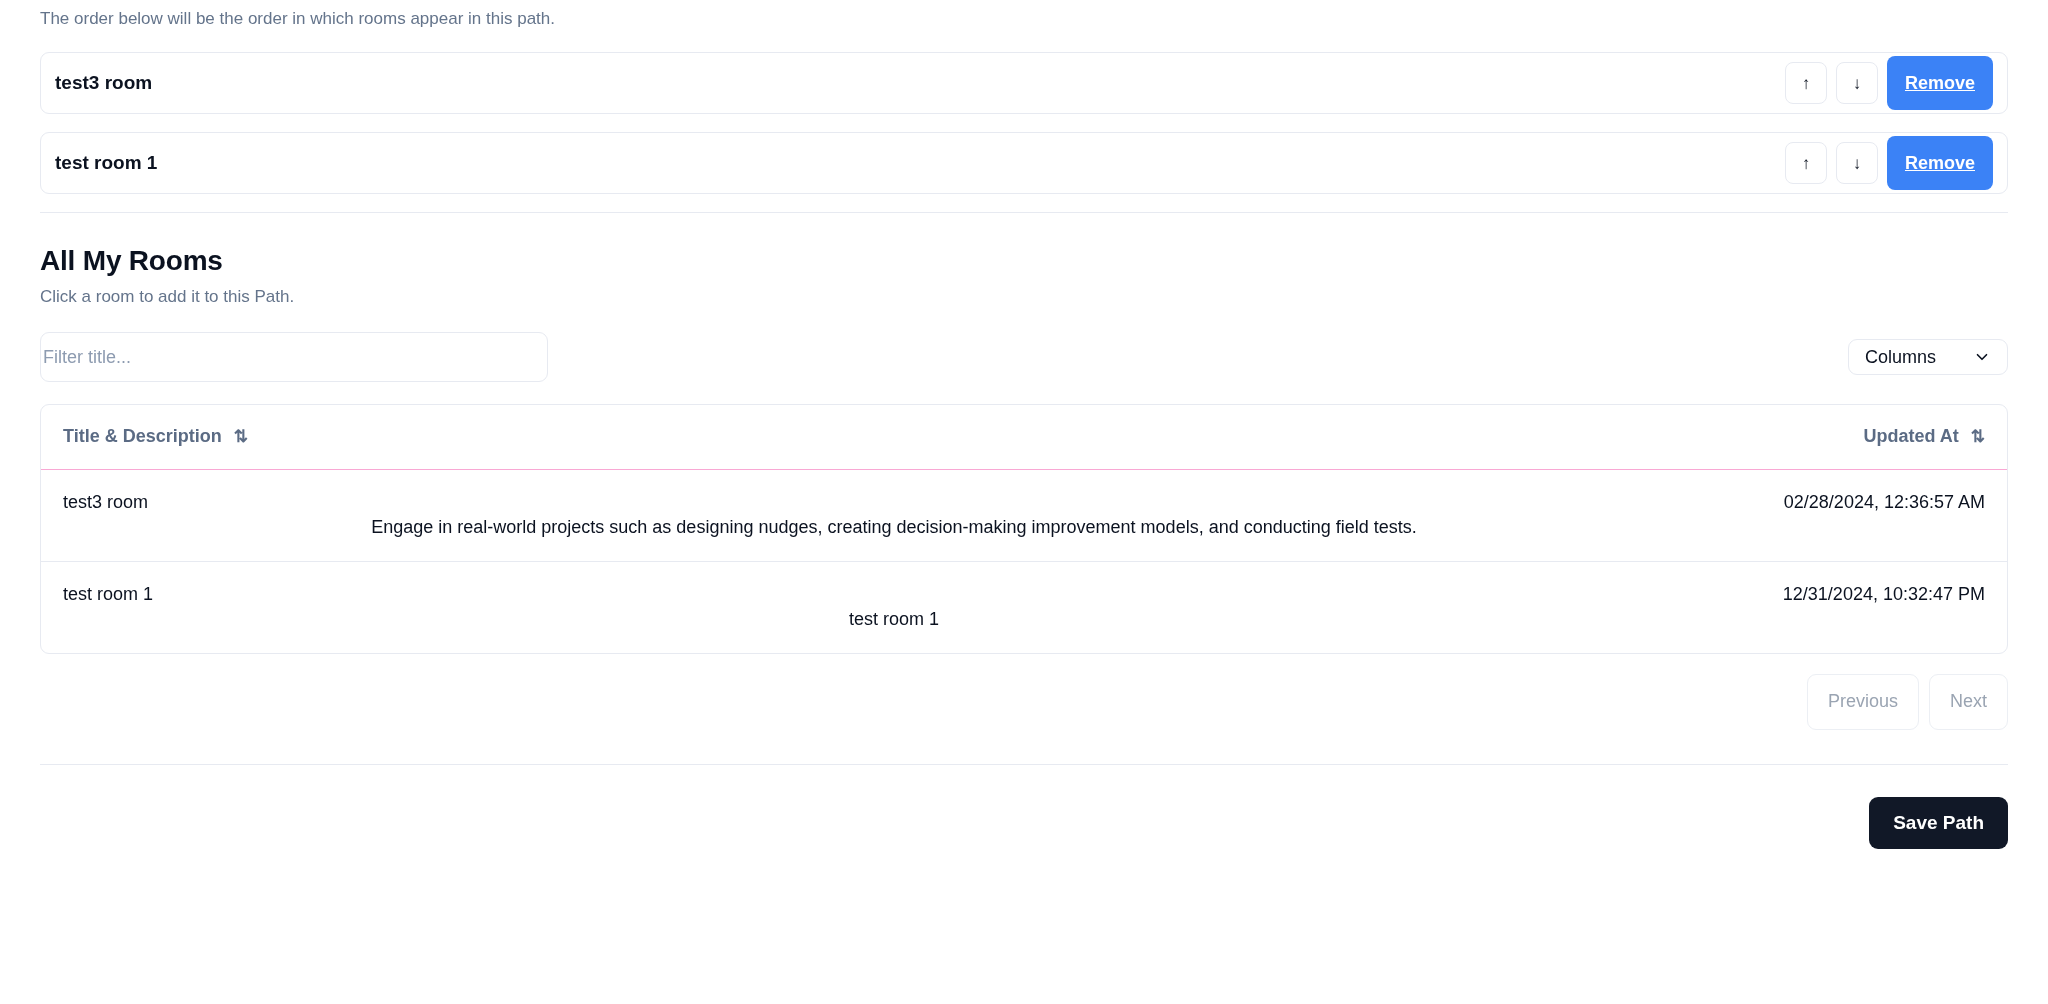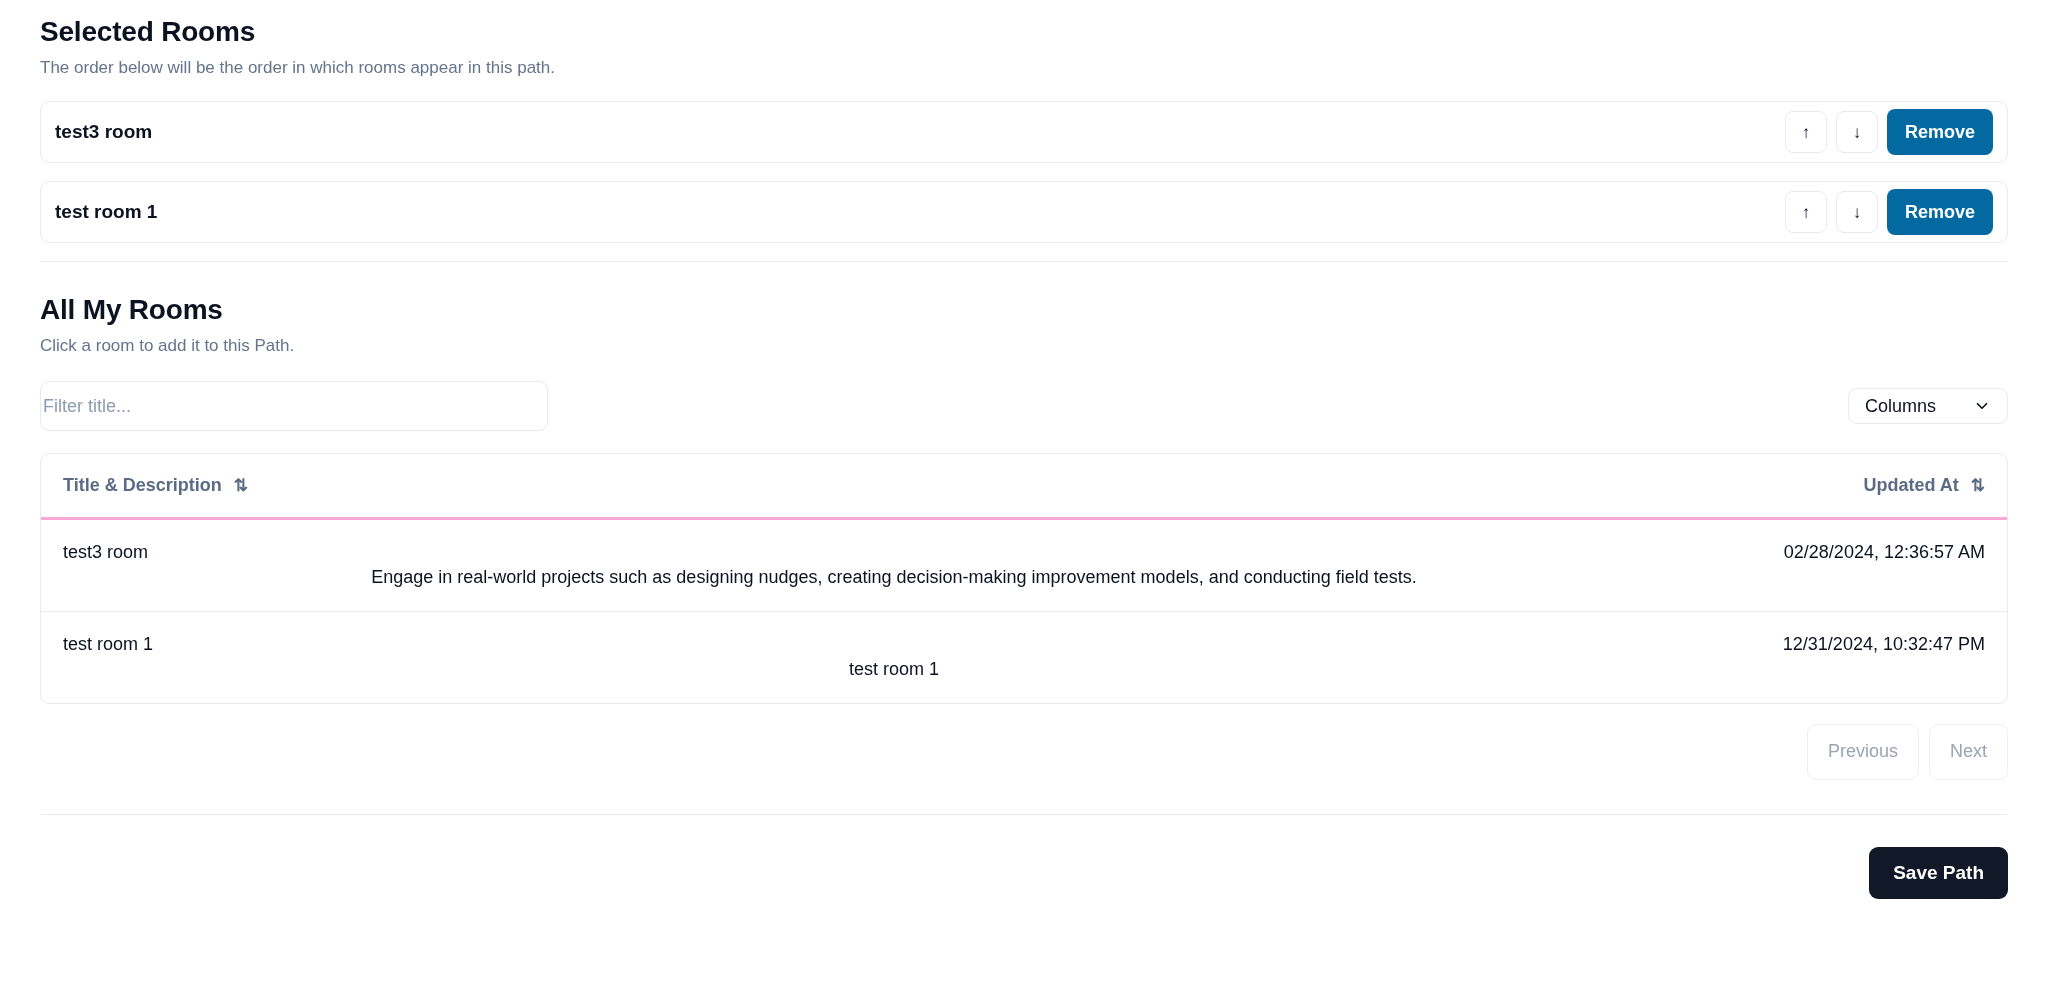--- a/index.html
+++ b/index.html
@@ -61,31 +61,31 @@
     border-radius: 8px;
     background: #fff;
     display: flex; align-items: center; justify-content: center;
     font-size: 17px;
     color: #0b1220;
     cursor: pointer;
     padding: 0;
     line-height: 1;
   }
   .btn-remove {
-    height: 46px;
+    height: 54px;
     padding: 0 18px;
     border: none;
     border-radius: 8px;
-    background: #0369a1;
+    background: #3b82f6;
     color: #ffffff;
     font-size: 18px;
     font-weight: 700;
     font-family: "Liberation Sans", sans-serif;
     cursor: pointer;
-    display: flex; align-items: center; justify-content: center;
+    display: flex; align-items: center; justify-content: center; text-decoration: underline;
   }
 
   
   .divider {
     height: 1px;
     background: #e7eaf1;
     border: 0;
     margin: 0;
   }
   .divider-top { margin-top: 16px; }
@@ -135,21 +135,21 @@
     border-radius: 9px;
     overflow: hidden;
     background: #fff;
   }
   table { width: 100%; border-collapse: collapse; table-layout: fixed; }
   thead th {
     height: 64px;
     font-size: 18px;
     font-weight: 700;
     color: #5b6b84;
-    border-bottom: 3px solid #f9a8d4;
+    border-bottom: 1px solid #f9a8d4;
     padding: 0 22px;
     text-align: left;
     vertical-align: middle;
   }
   th .th-inner { display: inline-flex; align-items: center; gap: 12px; }
   th.col-updated { text-align: right; width: 260px; }
   th.col-updated .th-inner { justify-content: flex-end; }
   .sort-icon { color: #5b6b84; font-size: 17px; line-height: 1; }
 
   tbody tr { border-bottom: 1px solid #e7eaf1; cursor: pointer; }
@@ -209,21 +209,20 @@
     cursor: pointer;
     display: flex; align-items: center; justify-content: center;
   }
 </style>
 </head>
 <body>
 
 <div class="page">
 
   <div>
-    <h2 class="section-title">Selected Rooms</h2>
     <p class="section-sub">The order below will be the order in which rooms appear in this path.</p>
 
     <div class="selected-list">
 
       <div class="selected-row">
         <span class="selected-row-title">test3 room</span>
         <div class="row-actions">
           <button class="icon-btn">↑</button>
           <button class="icon-btn">↓</button>
           <button class="btn-remove">Remove</button>

